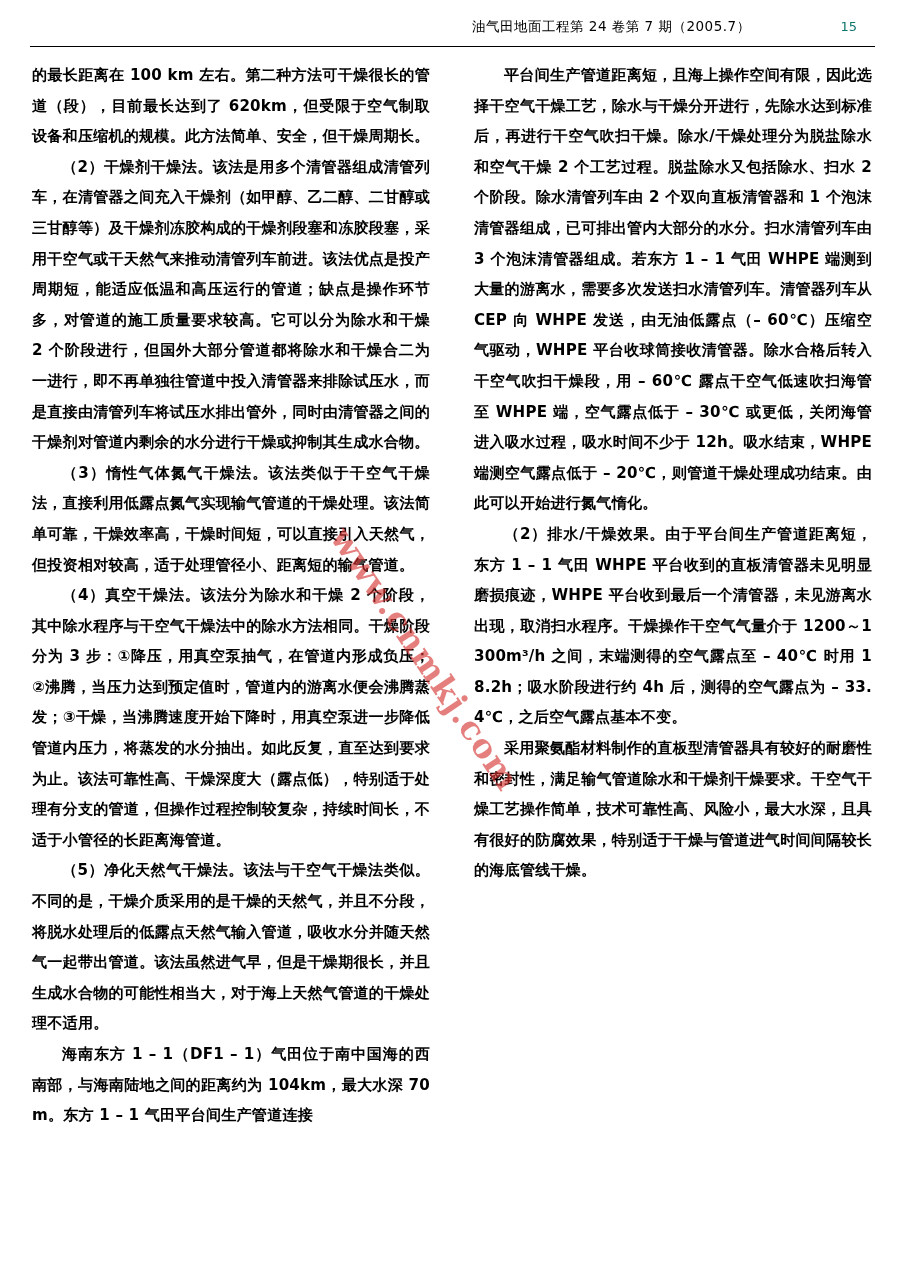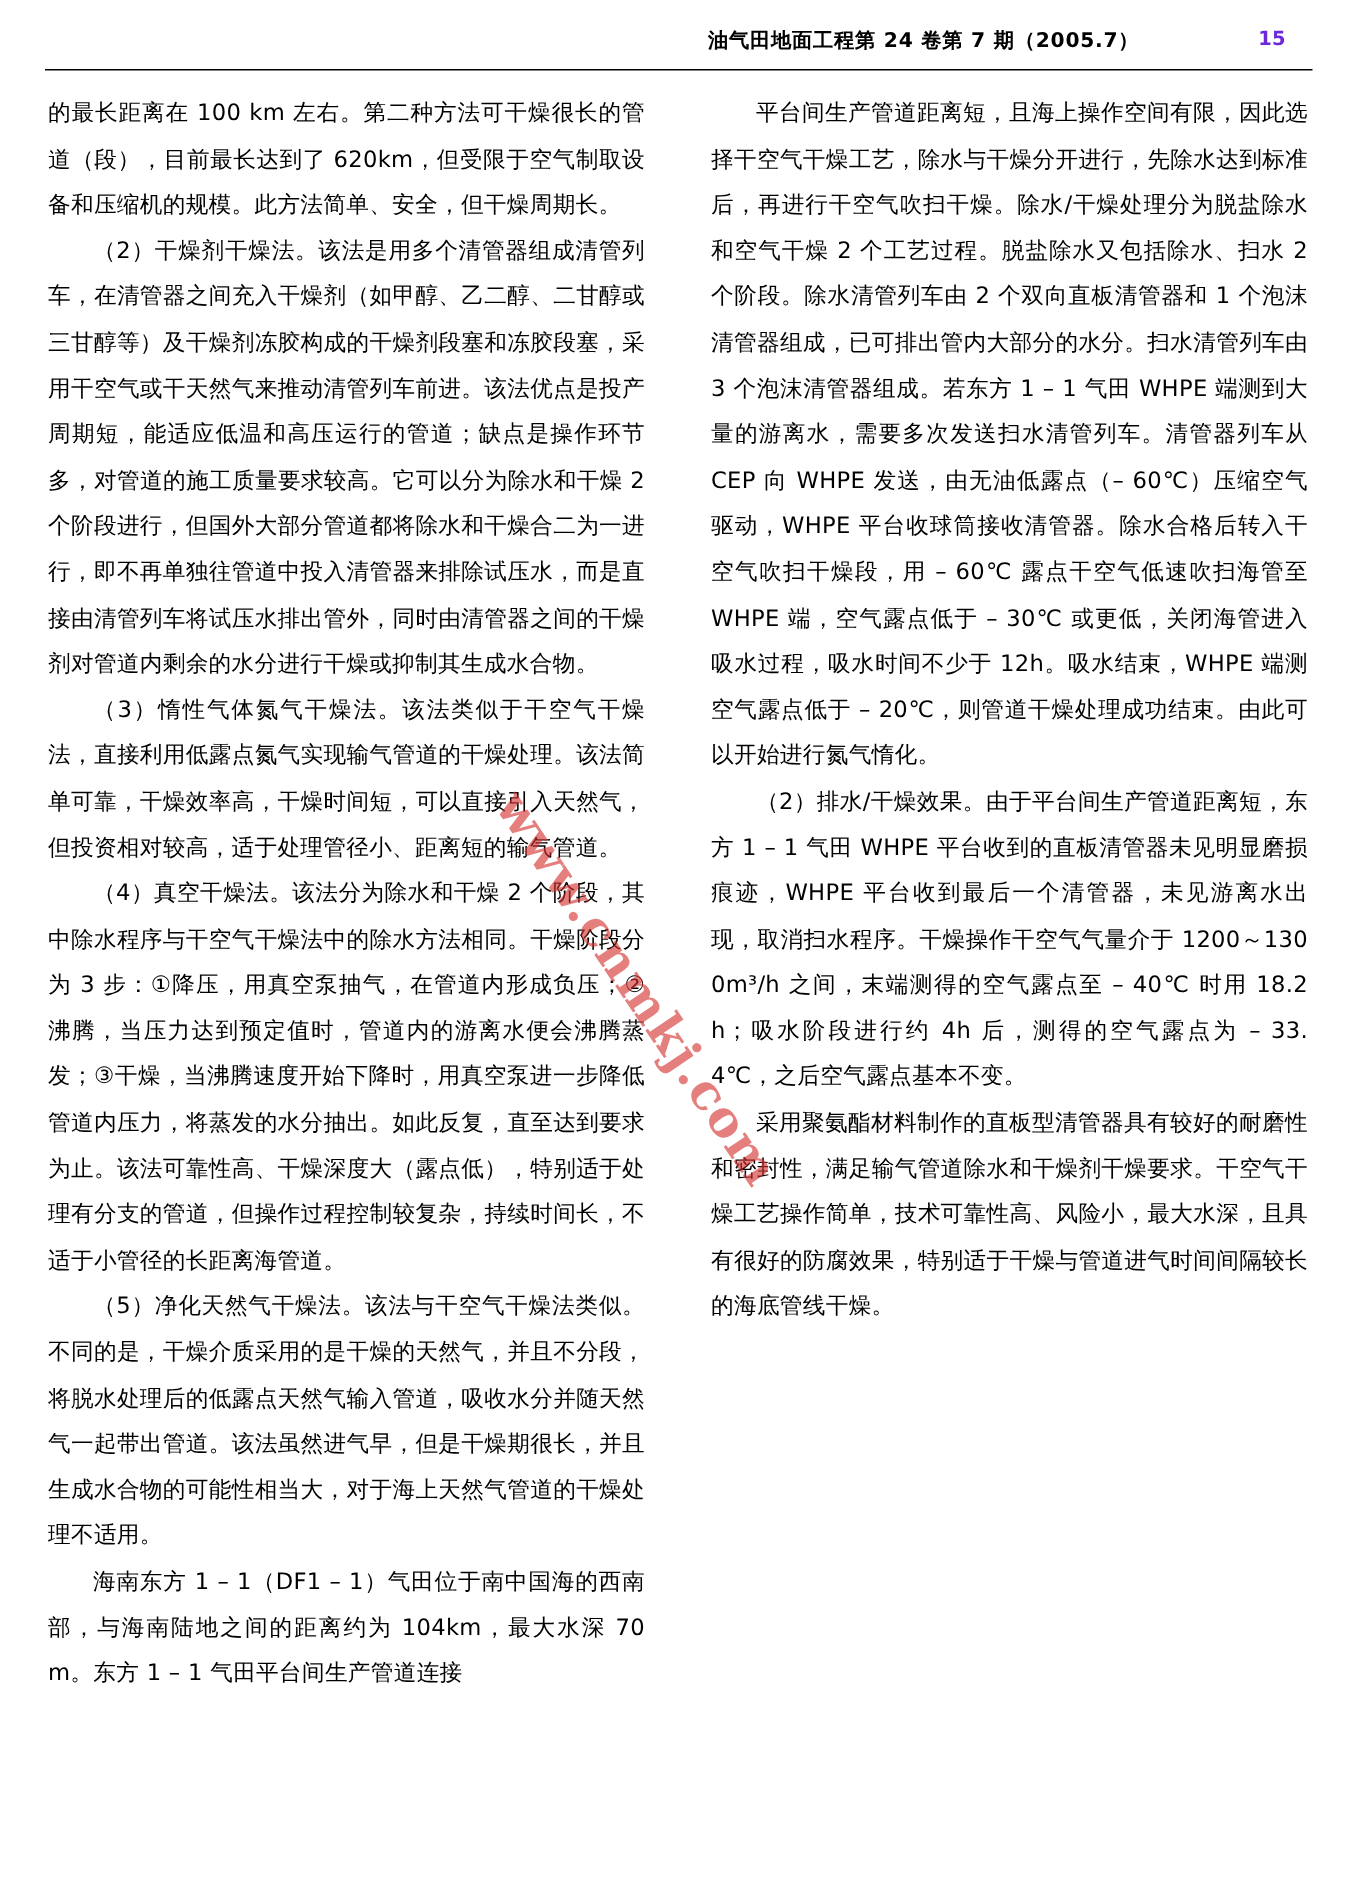--- a/index.html
+++ b/index.html
@@ -21,37 +21,36 @@
     width: 905px;
     height: 1267px;
   }
   
   .header {
     position: absolute;
     left: 30px;
     top: 18px;
     width: 845px;
     height: 30px;
-    font-weight: bold;
   }
   .header-title {
     position: absolute;
     left: 442px;
     top: 0px;
     font-size: 13.5px;
     letter-spacing: 0.5px;
     white-space: nowrap;
     color: #000;
   }
   .header-page {
     position: absolute;
     right: 18px;
     top: 1px;
     font-size: 13px;
-    color: #6d28d9;
+    color: #0f766e;
     text-align: center;
   }
   .header-rule {
     position: absolute;
     left: 30px;
     top: 46px;
     width: 845px;
     height: 0;
     border-top: 1.5px solid #000;
   }
@@ -73,20 +72,21 @@
   .col-right { left: 444px; }
   .col p {
     margin: 0;
     font-size: 15.1px;
     line-height: 30.6px;
     text-align: justify;
     text-justify: inter-ideograph;
     letter-spacing: 0.2px;
     text-indent: 0;
     word-break: break-all;
+    font-weight: bold;
   }
   .col p.indent {
     text-indent: 30px;
   }
   .col p.head {
     text-indent: 30px;
     font-weight: bold;
     letter-spacing: 1px;
   }
   

